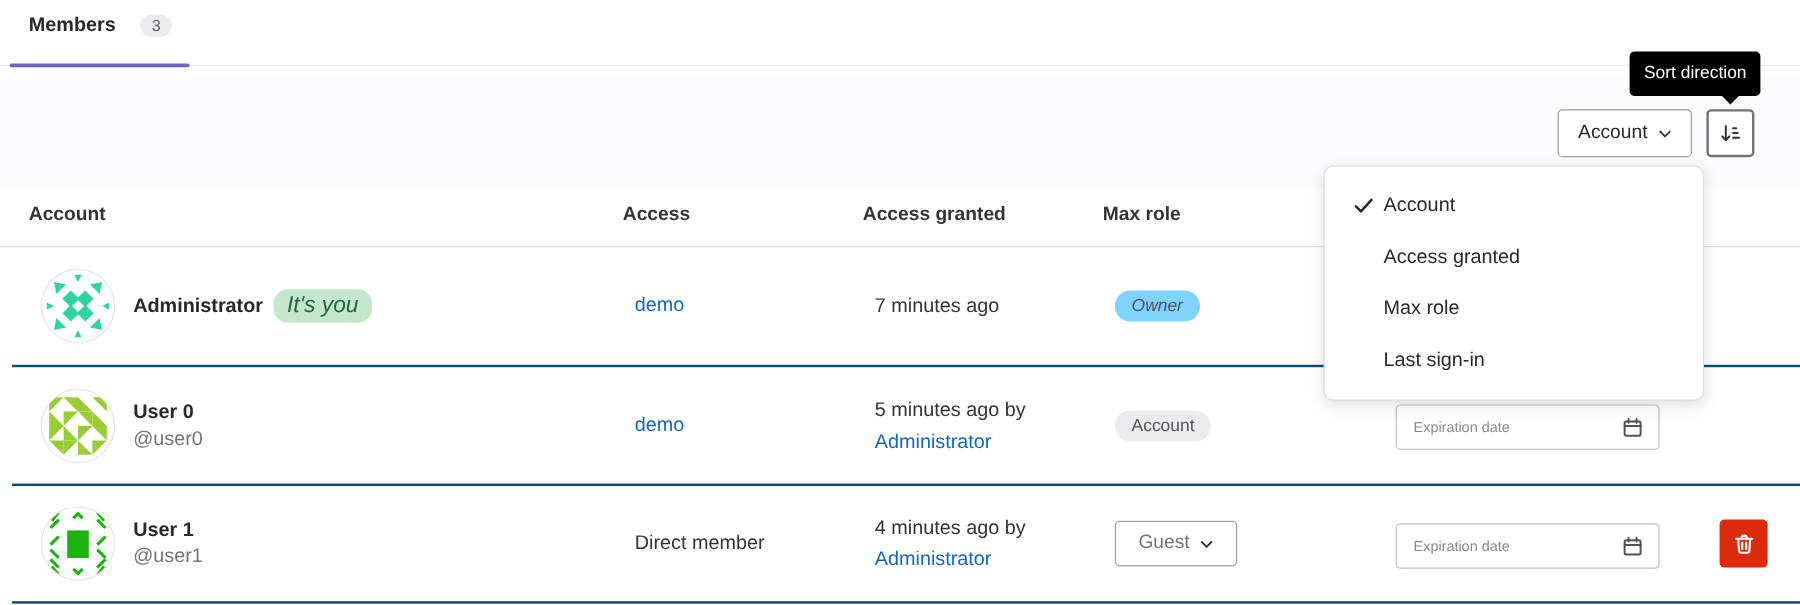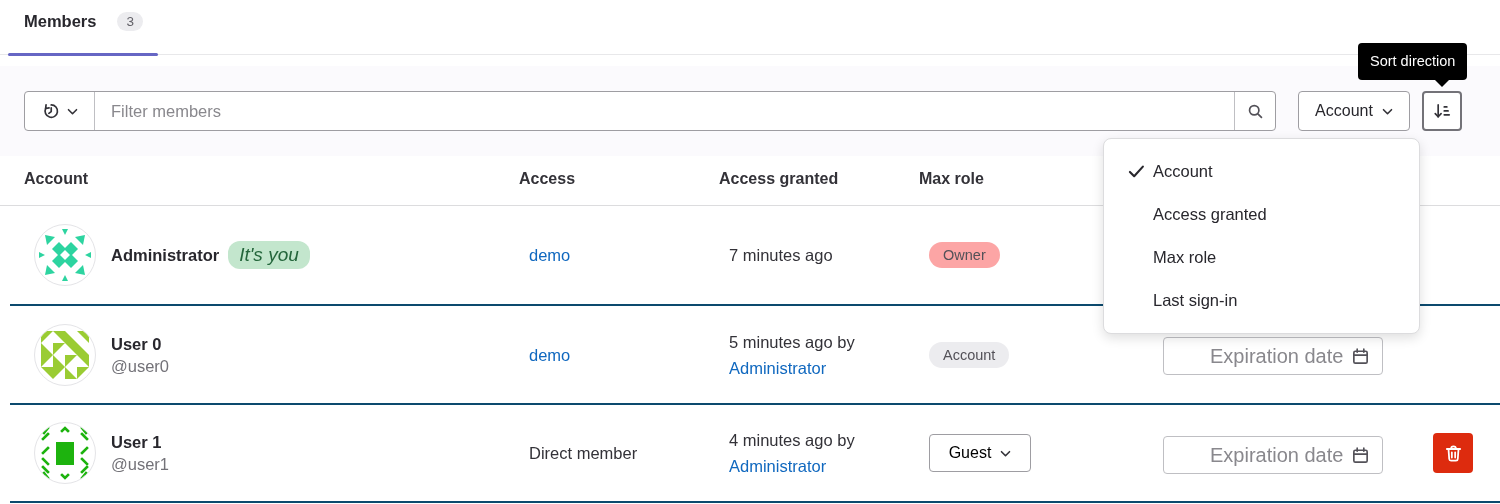--- a/index.html
+++ b/index.html
@@ -47,24 +47,24 @@
   .name-line { display:flex; align-items:center; gap:9px; }
   .name { font-size:16.5px; font-weight:bold; color:#28272d; }
   .self-badge { font-size:19px; border-radius:12px; padding:3px 11px;font-style:italic; }
   .username { font-size:16.5px; color:#737278; margin-top:3px; }
   .cell-source { position:absolute; left:519px; top:50%; transform:translateY(-50%); font-size:16.5px; }
   .cell-access { position:absolute; left:719px; top:50%; transform:translateY(-50%); font-size:16.5px; color:#333238; line-height:26px; }
   .link { color:#1068bf; text-decoration:none; cursor:pointer; }
   .cell-role { position:absolute; left:919px; top:50%; transform:translateY(-50%); }
   .role-badge { display:inline-block; font-size:14.5px; border-radius:13px; padding:5px 14px; }
   .role-dropdown { width:102px; height:38px; background:#fff; border:1px solid #9e9da2; border-radius:4px;
-    font-size:16px; color:#000000; display:flex; align-items:center; justify-content:center; gap:9px; cursor:pointer; }
+    font-size:16px; color:#737373; display:flex; align-items:center; justify-content:center; gap:9px; cursor:pointer; }
   .exp-field { position:absolute; left:1153px; width:220px; height:38px; background:#fff; border:1px solid #bfbfc3;
     border-radius:4px; display:flex; align-items:center; padding:0 12px 0 14px; }
-  .exp-input { flex:1; border:none; outline:none; font-size:20px; min-width:0; background:transparent; color:#737373;margin-left:32px; }
+  .exp-input { flex:1; border:none; outline:none; font-size:12px; min-width:0; background:transparent; color:#737373; }
   .exp-input::placeholder { color:#89888d; }
   .delete-btn { position:absolute; left:1423px; top:28px; width:40px; height:40px; border:none; border-radius:4px;
     display:flex; align-items:center; justify-content:center; cursor:pointer; }
 
   
   .menu { position:absolute; left:1103px; top:138px; width:317px; background:#fff; border:1px solid #dcdcde;
     border-radius:8px; box-shadow:0 4px 12px rgba(0,0,0,.13); padding:11px 4px; z-index:50; }
   .menu-item { height:43px; display:flex; align-items:center; font-size:16.5px; color:#28272d; cursor:pointer; border-radius:4px; }
   .menu-check { width:33px; display:flex; justify-content:center; margin-left:12px; flex:none; }
   svg { display:block; }
@@ -76,45 +76,20 @@
 
   <div class="tabbar">
     <div class="tab">
       <span class="tab-label">Members</span>
       <span class="count-badge">3</span>
     </div>
     <div class="tab-underline" style="background:#6666c4;"></div>
   </div>
 
   <div class="filter-panel">
-    <div class="search-group">
-      <button class="history-btn">
-        <span>
-          <svg width="18" height="18" viewBox="0 0 16 16" fill="none" stroke="#333238" stroke-width="1.5" stroke-linecap="round" stroke-linejoin="round">
-            <path d="M8.2 2.6 a5.5 5.5 0 1 1 -4.9 3.1"></path>
-            <path d="M3.6 2.6 l-0.4 3.2 3.1-0.6"></path>
-            <path d="M8.2 5.3 v3.2 l-2.1 1.6"></path>
-          </svg>
-        </span>
-        <span>
-          <svg width="11" height="9" viewBox="0 0 10 9" fill="none" stroke="#333238" stroke-width="1.6" stroke-linecap="round" stroke-linejoin="round">
-            <path d="M1 2.7 L5 6.7 L9 2.7"></path>
-          </svg>
-        </span>
-      </button>
-      <input class="filter-input" type="text" placeholder="Filter members" style="">
-      <button class="search-btn">
-        <span>
-          <svg width="17" height="17" viewBox="0 0 16 16" fill="none" stroke="#535158" stroke-width="1.6" stroke-linecap="round">
-            <circle cx="6.8" cy="6.8" r="4.4"></circle>
-            <path d="M10.2 10.2 L13.6 13.6"></path>
-          </svg>
-        </span>
-      </button>
-    </div>
 
     <button class="account-btn">
       <span>Account</span>
       <span>
         <svg width="11" height="9" viewBox="0 0 10 9" fill="none" stroke="#333238" stroke-width="1.6" stroke-linecap="round" stroke-linejoin="round">
           <path d="M1 2.7 L5 6.7 L9 2.7"></path>
         </svg>
       </span>
     </button>
 
@@ -162,21 +137,21 @@
     </div>
     <div class="who">
       <div class="name-line">
         <span class="name">Administrator</span>
         <span class="self-badge" style="background:#c3e6cd;color:#24663b;">It's you</span>
       </div>
     </div>
     <span class="cell-source"><a class="link">demo</a></span>
     <span class="cell-access">7 minutes ago</span>
     <span class="cell-role">
-      <span class="role-badge" style="background:#fca5a5;color:#535158;">Owner</span>
+      <span class="role-badge" style="background:#7dd3fc;color:#535158;font-style:italic;">Owner</span>
     </span>
   </div>
 
   <div class="row row2">
     <div class="avatar">
       <svg width="60" height="60" viewBox="0 0 60 60">
         <g fill="#9acc33">
           <polygon points="6,6 18,6 6,18"></polygon>
             <polygon points="18,6 30,6 30,18"></polygon>
           <polygon points="30,6 42,18 30,18"></polygon>

